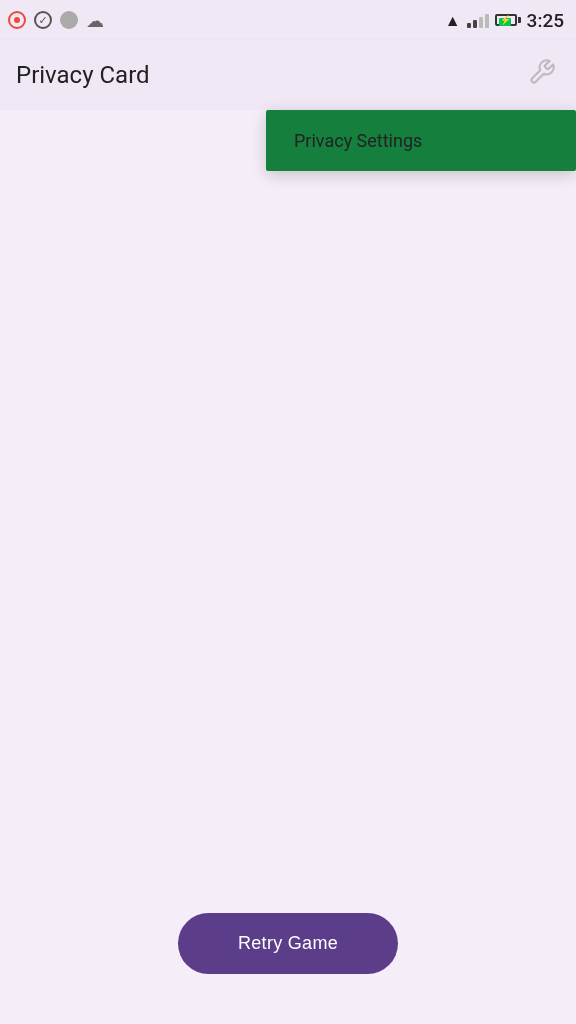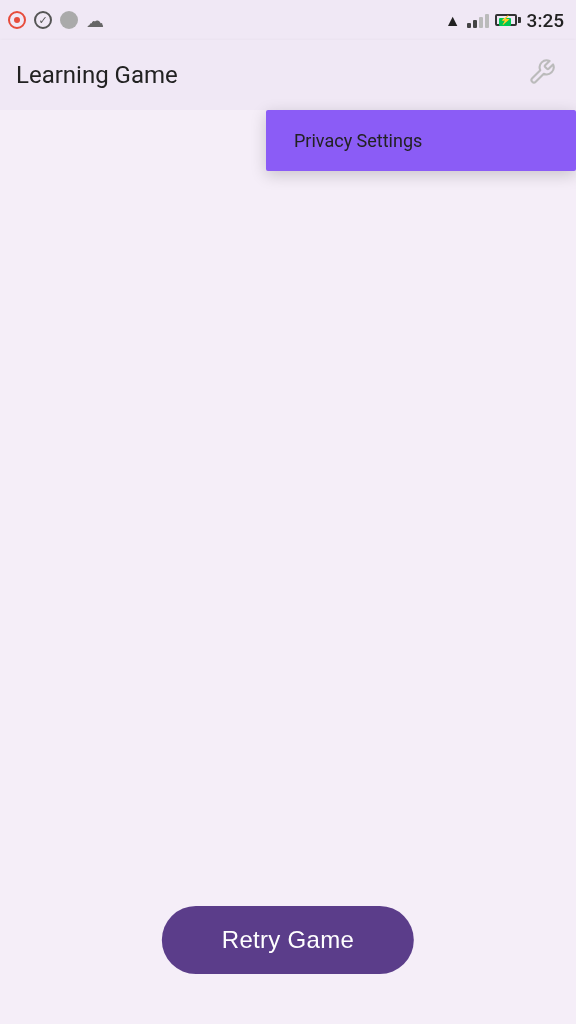--- a/index.html
+++ b/index.html
@@ -176,21 +176,21 @@
       cursor: pointer;
       padding: 4px;
     }
 
     
     .dropdown-menu {
       position: absolute;
       top: 110px;
       right: 0;
       width: 310px;
-      background: #8b5cf6;
+      background: #15803d;
       box-shadow: 0 4px 16px rgba(0,0,0,0.18);
       z-index: 100;
       border-radius: 2px;
     }
 
     .dropdown-item {
       padding: 20px 28px;
       font-size: 18px;
       color: #222;
       cursor: pointer;
@@ -208,21 +208,21 @@
     .retry-button {
       position: absolute;
       bottom: 50px;
       left: 50%;
       transform: translateX(-50%);
       background-color: #5b3d8a;
       color: #fff;
       border: none;
       border-radius: 50px;
       padding: 20px 60px;
-      font-size: 24px;
+      font-size: 18px;
       font-weight: 500;
       cursor: pointer;
       white-space: nowrap;
       letter-spacing: 0.3px;
     }
   </style>
 </head>
 <body>
 
 <div class="status-bar">
@@ -253,21 +253,21 @@
         <span class="battery-bolt">⚡</span>
       </div>
       <div class="battery-tip"></div>
     </div>
 
     <span class="status-time">3:25</span>
   </div>
 </div>
 
 <div class="app-bar">
-  <span class="app-title">Learning Game</span>
+  <span class="app-title">Privacy Card</span>
   <span class="settings-icon">
     
     <svg width="28" height="28" viewBox="0 0 24 24" fill="none" stroke="#bbb" stroke-width="1.8" stroke-linecap="round" stroke-linejoin="round">
       <path d="M14.7 6.3a1 1 0 0 0 0 1.4l1.6 1.6a1 1 0 0 0 1.4 0l3.77-3.77a6 6 0 0 1-7.94 7.94l-6.91 6.91a2.12 2.12 0 0 1-3-3l6.91-6.91a6 6 0 0 1 7.94-7.94l-3.76 3.76z"></path>
     </svg>
   </span>
 </div>
 
 <div class="dropdown-menu">
   <div class="dropdown-item">Privacy Settings</div>

